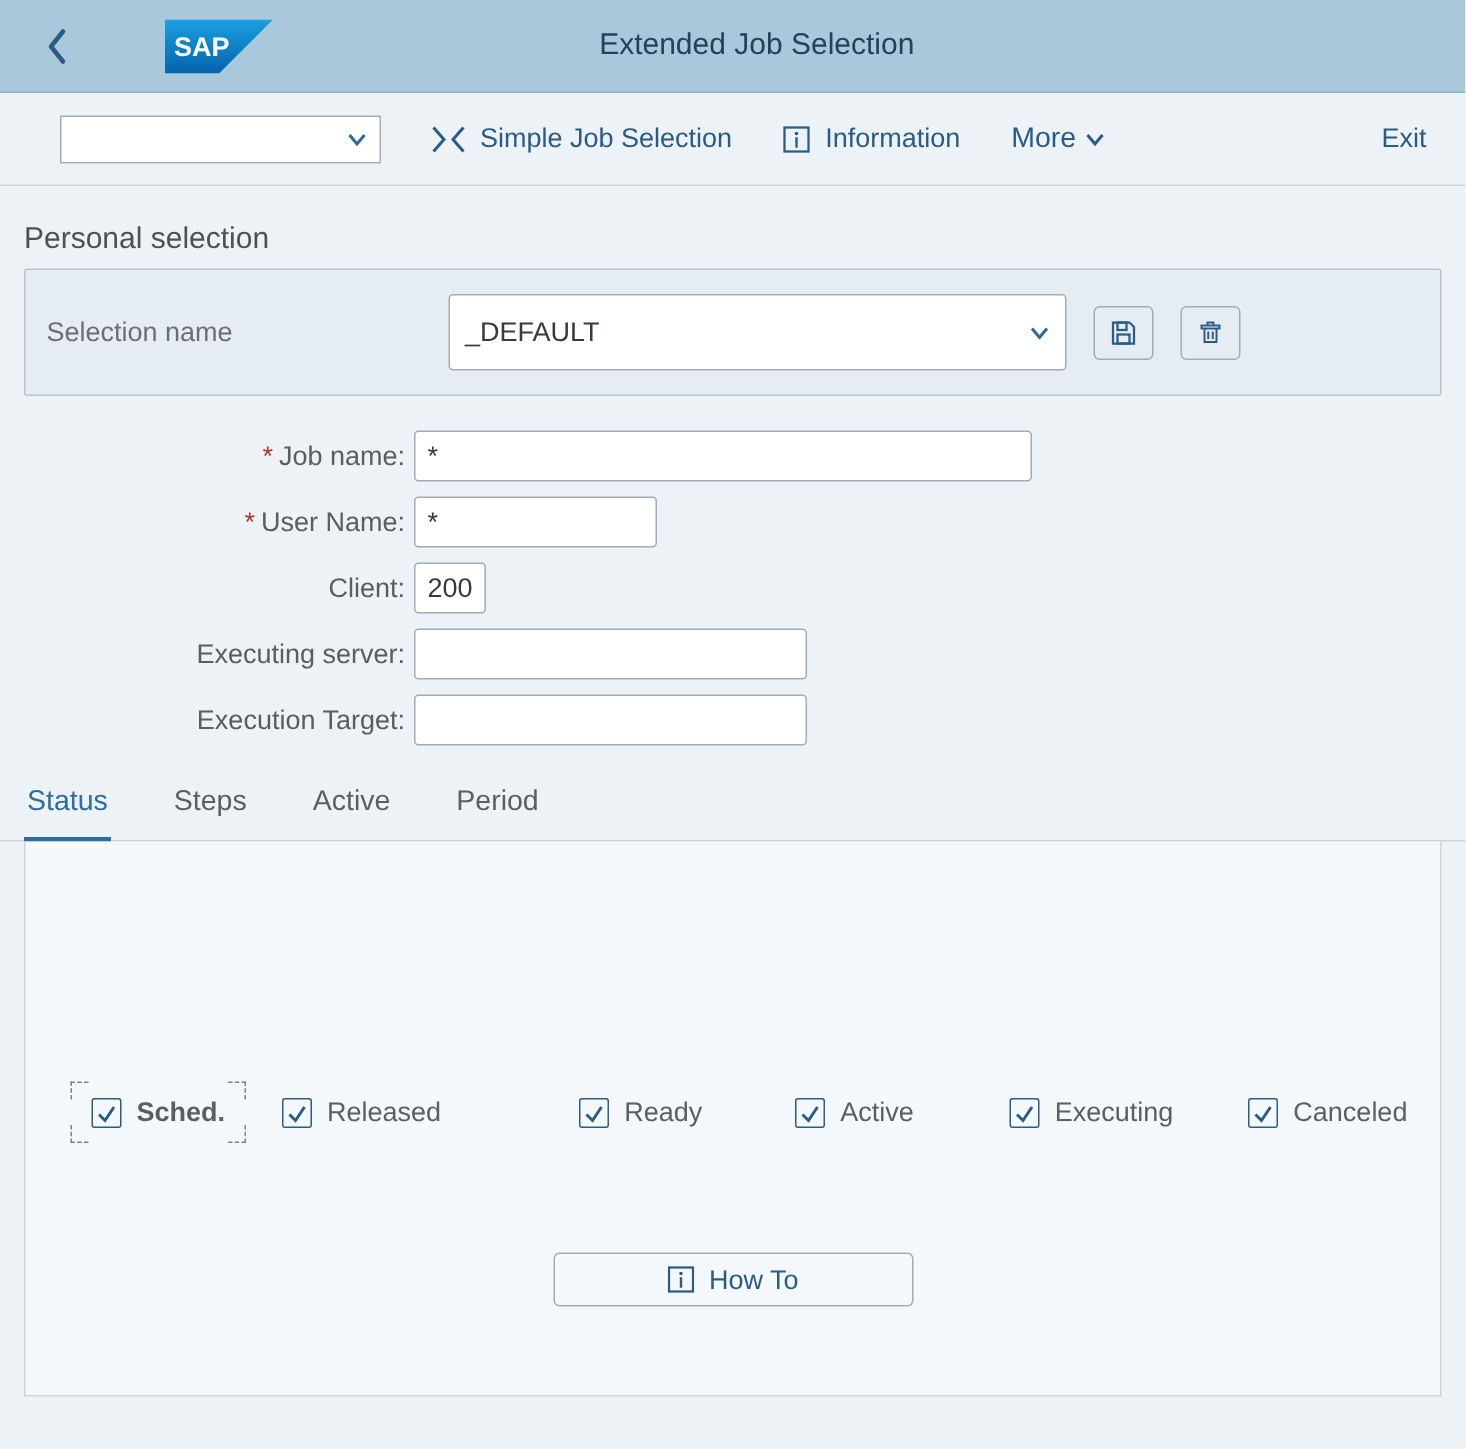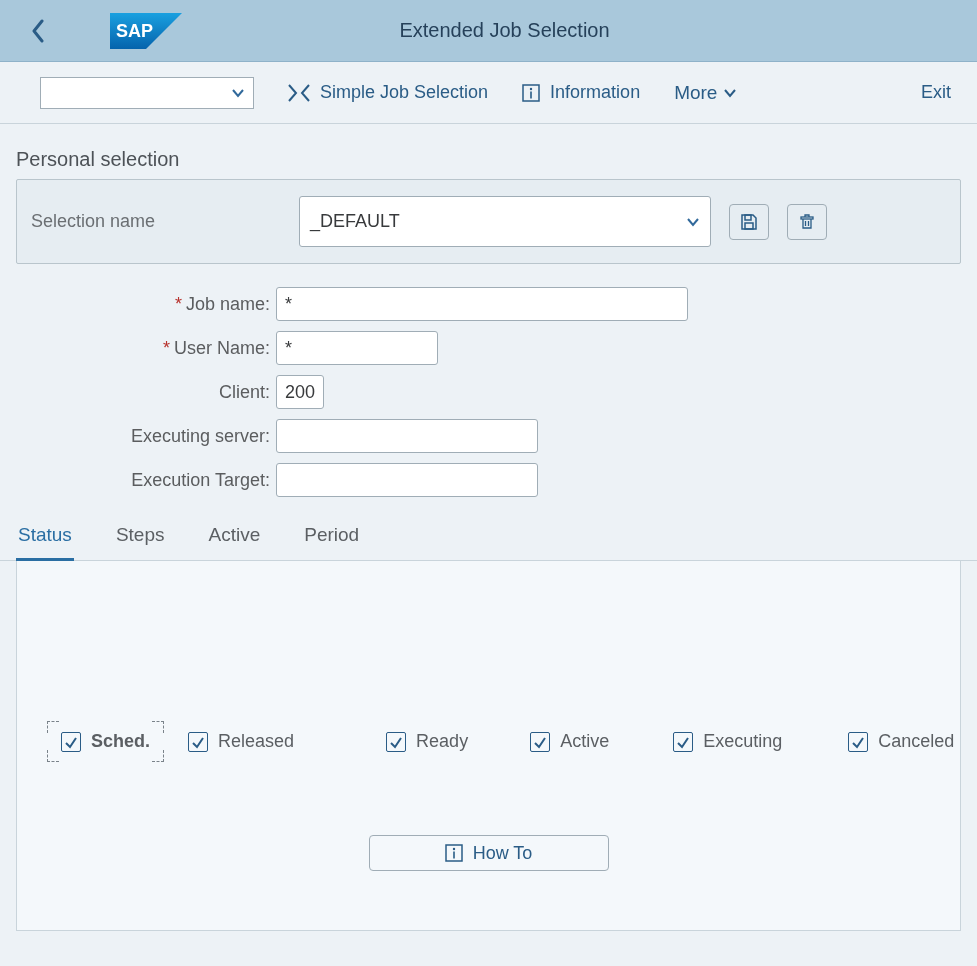--- a/index.html
+++ b/index.html
@@ -384,21 +384,21 @@
         <div style="margin-left: 50px;">
           <div class="cb-group">
             <div class="cb">
               <svg width="14" height="14" viewBox="0 0 14 14">
                 <polyline points="2,8 6,12 12,3" fill="none" stroke="currentColor" stroke-width="2"></polyline>
               </svg>
             </div>
             <span>Executing</span>
           </div>
         </div>
-        <div style="margin-left: 52px;">
+        <div style="margin-left: 36px;">
           <div class="cb-group">
             <div class="cb">
               <svg width="14" height="14" viewBox="0 0 14 14">
                 <polyline points="2,8 6,12 12,3" fill="none" stroke="currentColor" stroke-width="2"></polyline>
               </svg>
             </div>
             <span>Canceled</span>
           </div>
         </div>
       </div>

